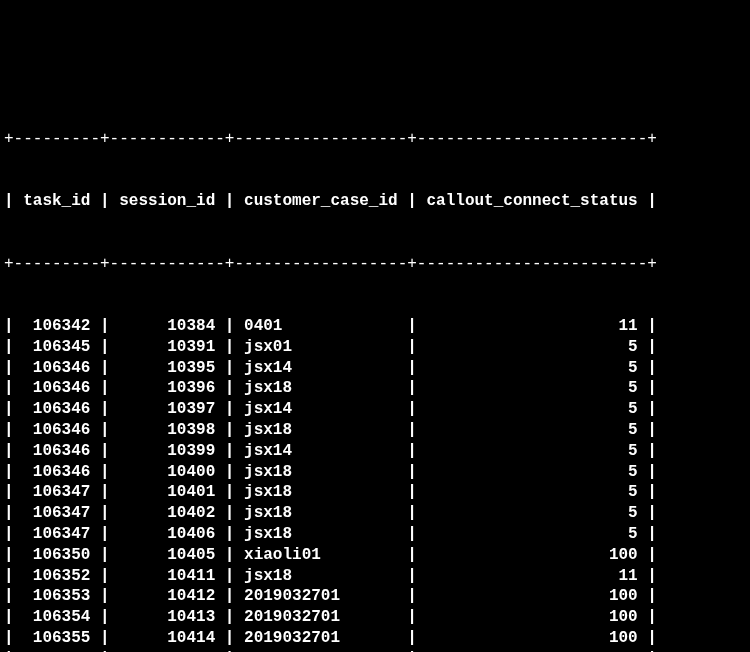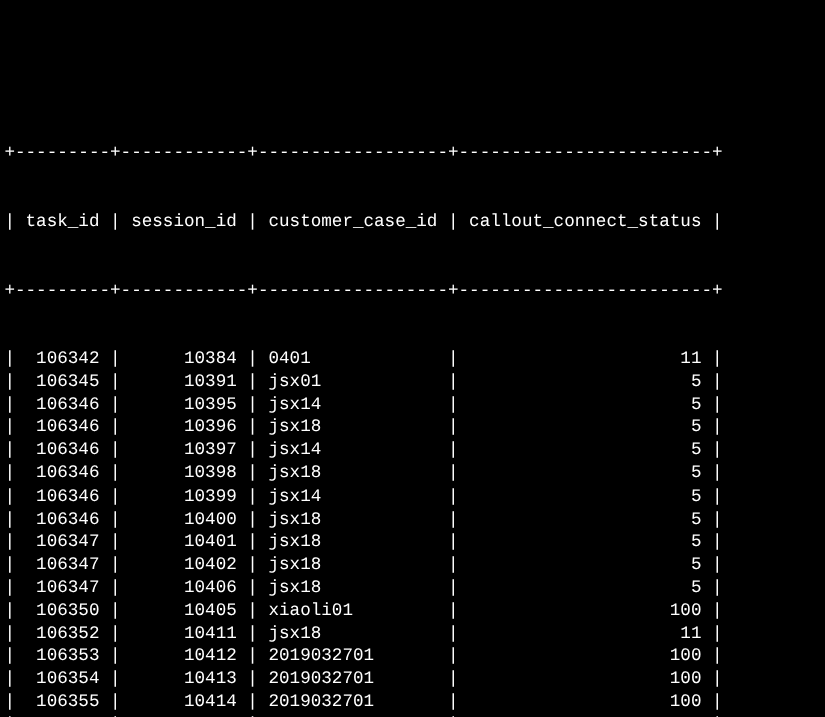--- a/index.html
+++ b/index.html
@@ -18,20 +18,21 @@
       white-space: pre;
     }
     .table-container {
       display: block;
     }
     .border-row {
       letter-spacing: 0;
     }
     .data-row {
       letter-spacing: 0;
+      font-weight: bold;
     }
   </style>
 </head>
 <body>
 
 
 
 <div class="table-container">
   <div class="border-row">+---------+------------+------------------+------------------------+</div>
   <div class="data-row" id="header-row">| task_id | session_id | customer_case_id | callout_connect_status |</div>

